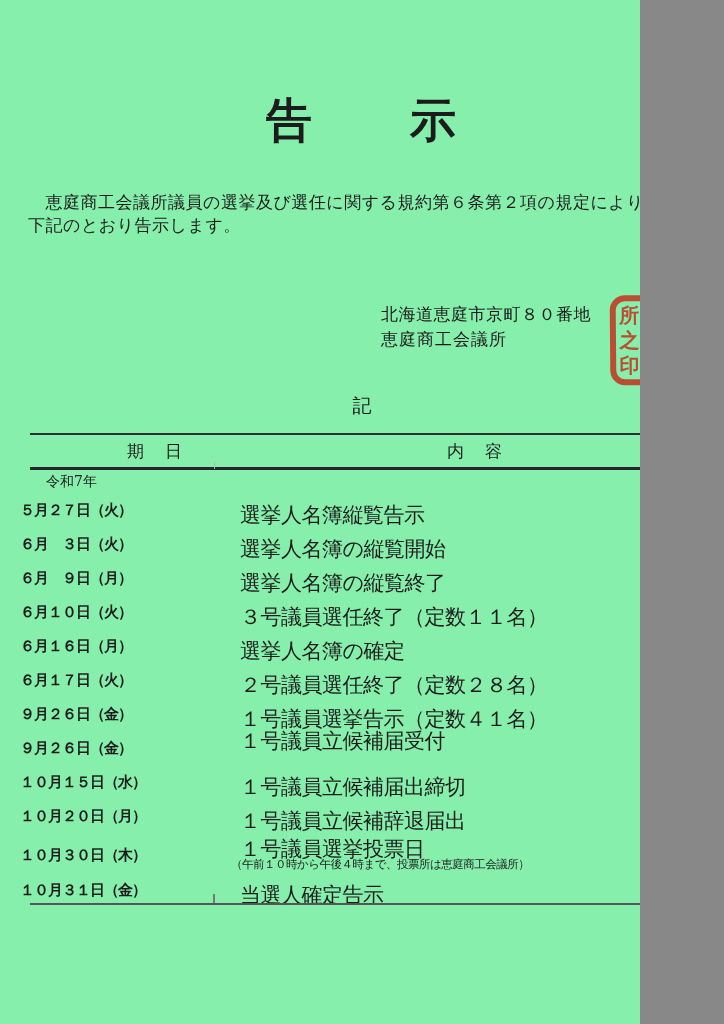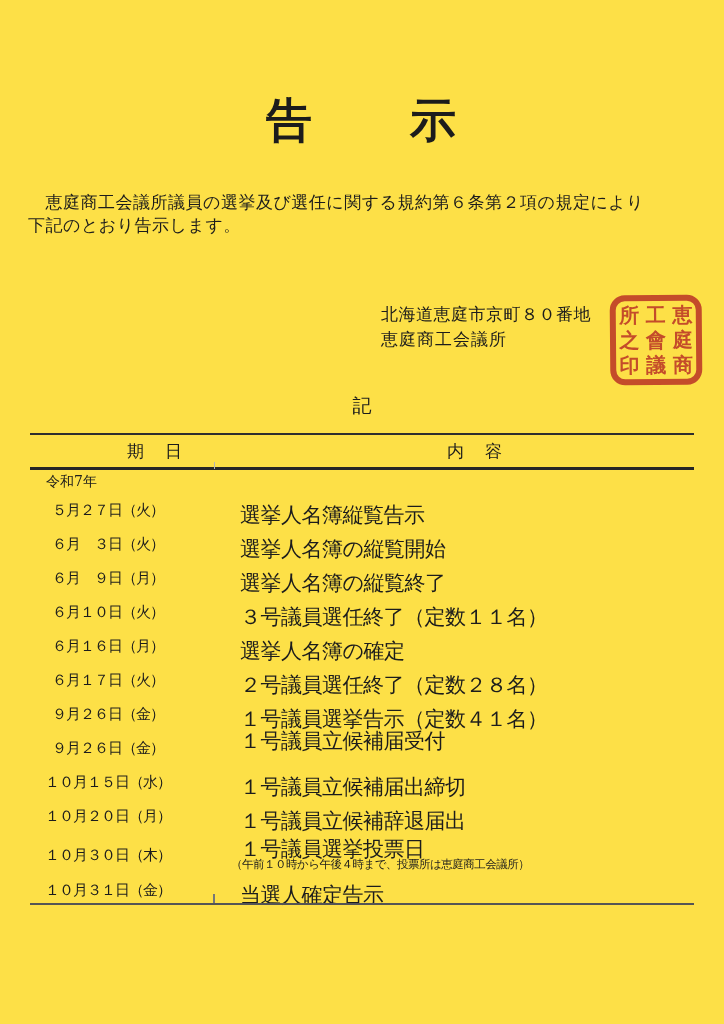--- a/index.html
+++ b/index.html
@@ -1,19 +1,19 @@
 <!DOCTYPE html>
 <html><head>
 <meta charset="utf-8">
 <style>
   html,body{margin:0;padding:0;background:#888;}
   #page{
     position:relative;
-    width:724px;height:1024px;
-    background:#fde047;
+    width:640px;height:1024px;
+    background:#86efac;
     font-family:"DejaVu Serif","Liberation Serif",serif;
     color:#1c1c1c;
     overflow:hidden;
   }
   .abs{position:absolute;}
   
   #doc-title{
     top:90px;left:0;width:724px;
     text-align:center;
     font-size:46px;font-weight:700;
@@ -61,21 +61,21 @@
   #col-divider-tick-top{top:462px;left:214px;width:1px;height:7px;background:#b5b5b5;}
   
   .col-header{font-size:17px;white-space:pre;letter-spacing:2px;margin-left:28px;}
   #col-header-date{top:440px;left:99px;}
   #col-header-content{top:440px;left:419px;}
   
   #year-label{top:473px;left:46px;font-size:14px;white-space:pre;}
   
   .row-date{
     position:absolute;left:20px;width:176px;
-    text-align:center;font-size:15px;letter-spacing:-1px;white-space:pre;
+    text-align:left;font-size:15px;letter-spacing:-1px;white-space:pre;font-weight:bold;
   }
   .row-content{
     position:absolute;left:224px;
     font-size:21px;letter-spacing:-0.5px;white-space:pre;margin-left:16px;
   }
   .row-note{
     position:absolute;left:231px;
     font-size:11.5px;letter-spacing:-0.5px;white-space:pre;
   }
 </style>

